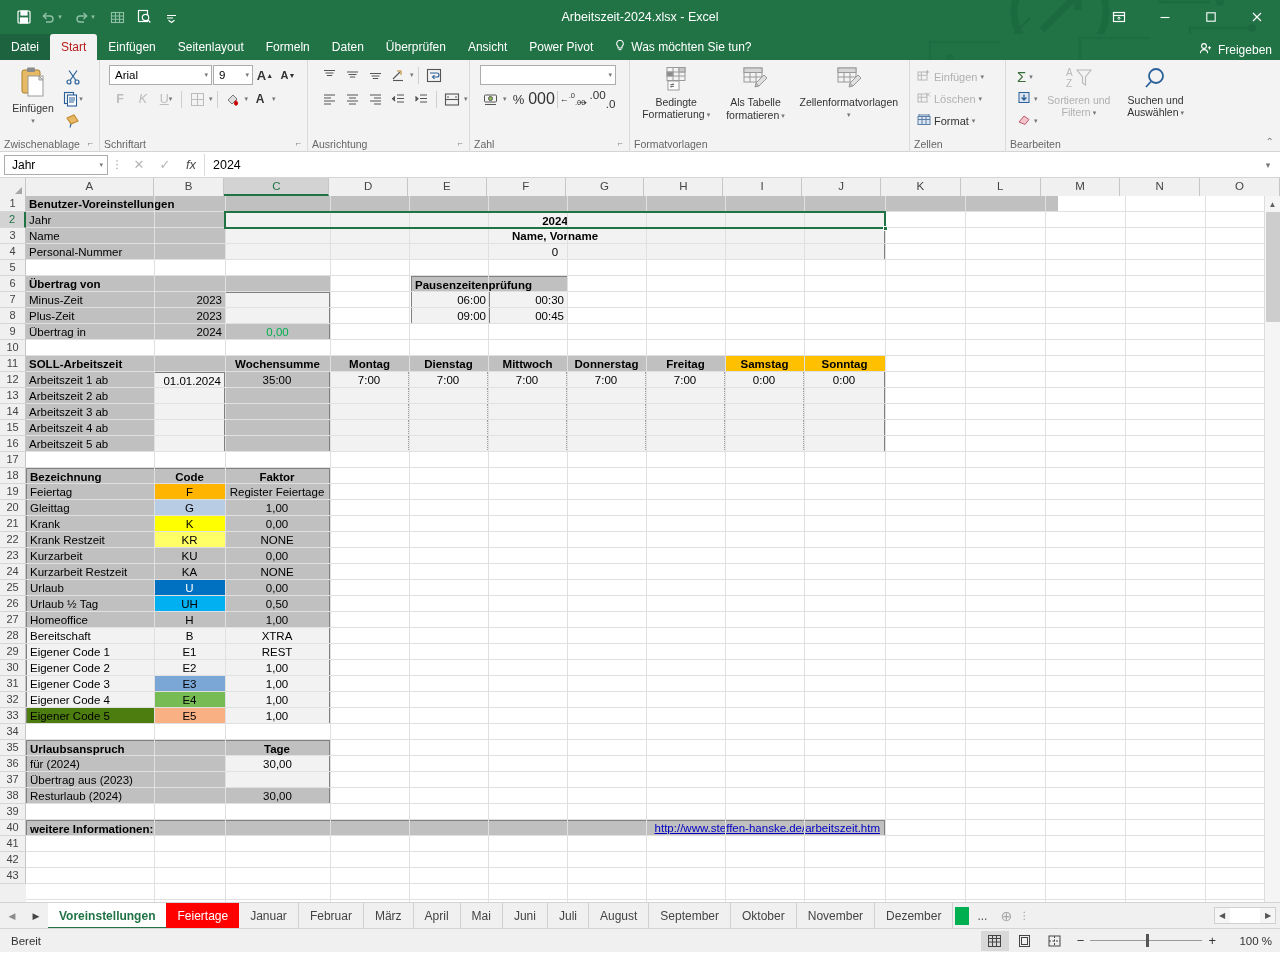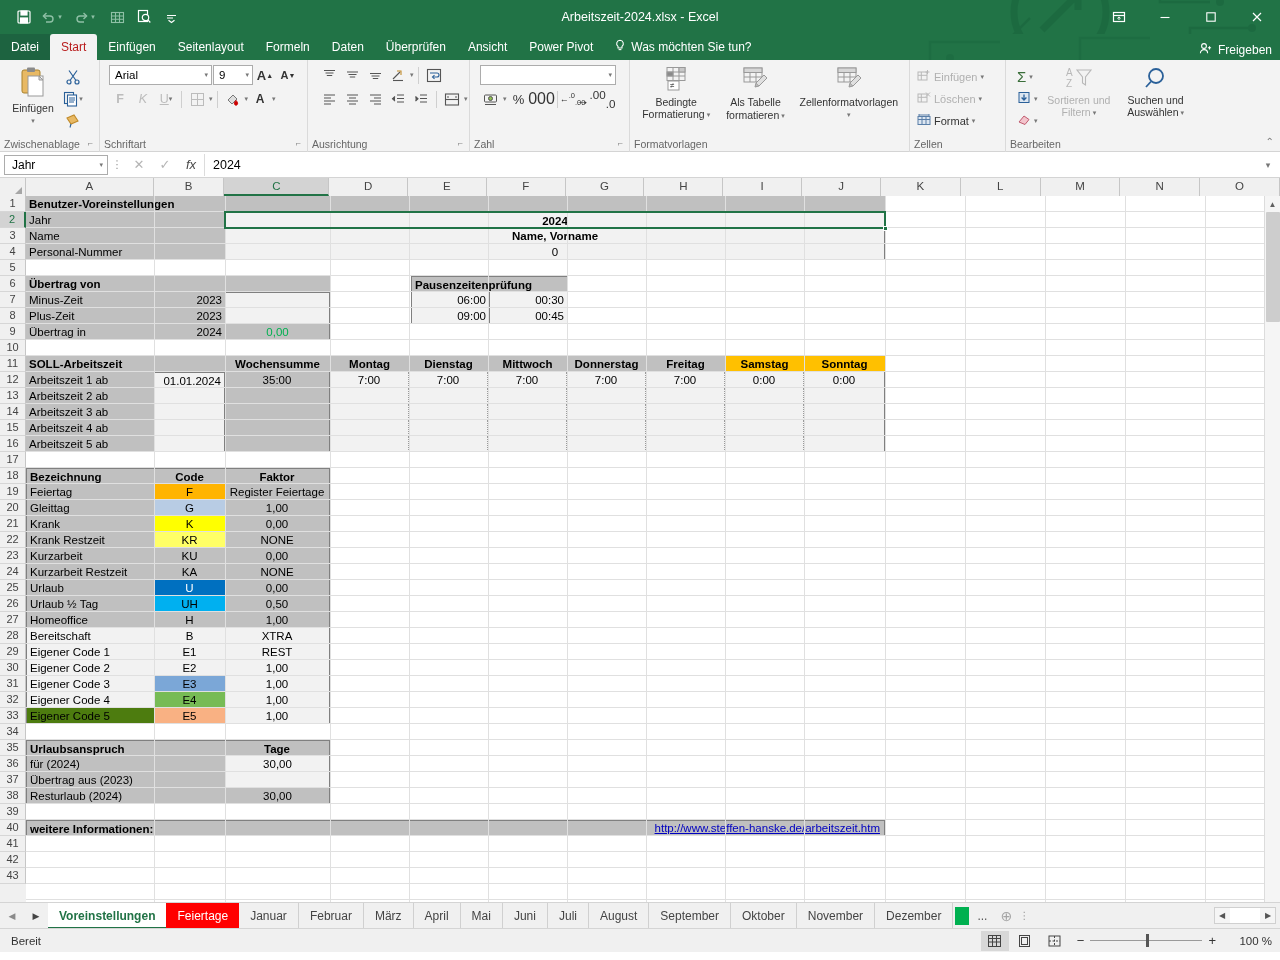--- a/index.html
+++ b/index.html
@@ -892,21 +892,21 @@
       <div class="rh">38</div>
       <div class="rh">39</div>
       <div class="rh">40</div>
       <div class="rh">41</div>
       <div class="rh">42</div>
       <div class="rh">43</div>
     </div>
 
     <div id="cells">
 
-      <div class="cell c-gray b ta-l" style="left:0;top:0;width:859px">Benutzer-Voreinstellungen</div>
+      <div class="cell c-gray b ta-l" style="left:0;top:0;width:1032px">Benutzer-Voreinstellungen</div>
 
       <div class="cell c-gray ta-l" style="left:0;top:16px;width:199px">Jahr</div>
       <div class="cell c-gray ta-l" style="left:0;top:32px;width:199px">Name</div>
       <div class="cell c-gray ta-l" style="left:0;top:48px;width:199px">Personal-Nummer</div>
 
       <div class="cell c-light ta-c b bd" style="left:199px;top:16px;width:660px">2024</div>
       <div class="cell c-light ta-c b bd-l bd-r bd-b dot-b" style="left:199px;top:32px;width:660px">Name, Vorname</div>
       <div class="cell c-light ta-c bd-l bd-r bd-b" style="left:199px;top:48px;width:660px">0</div>
 
       <div class="cell c-gray b ta-l" style="left:0;top:80px;width:304px">Übertrag von</div>

